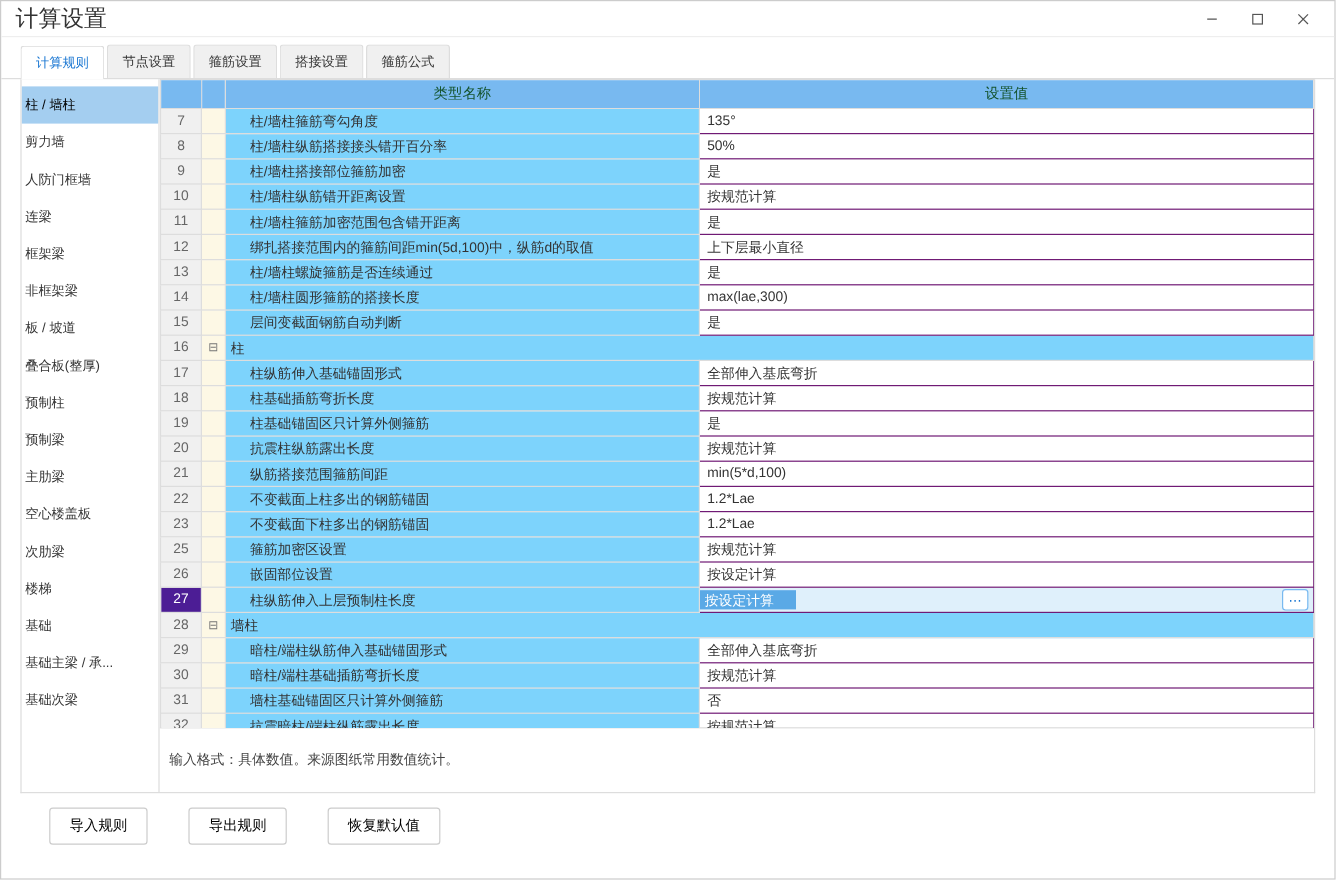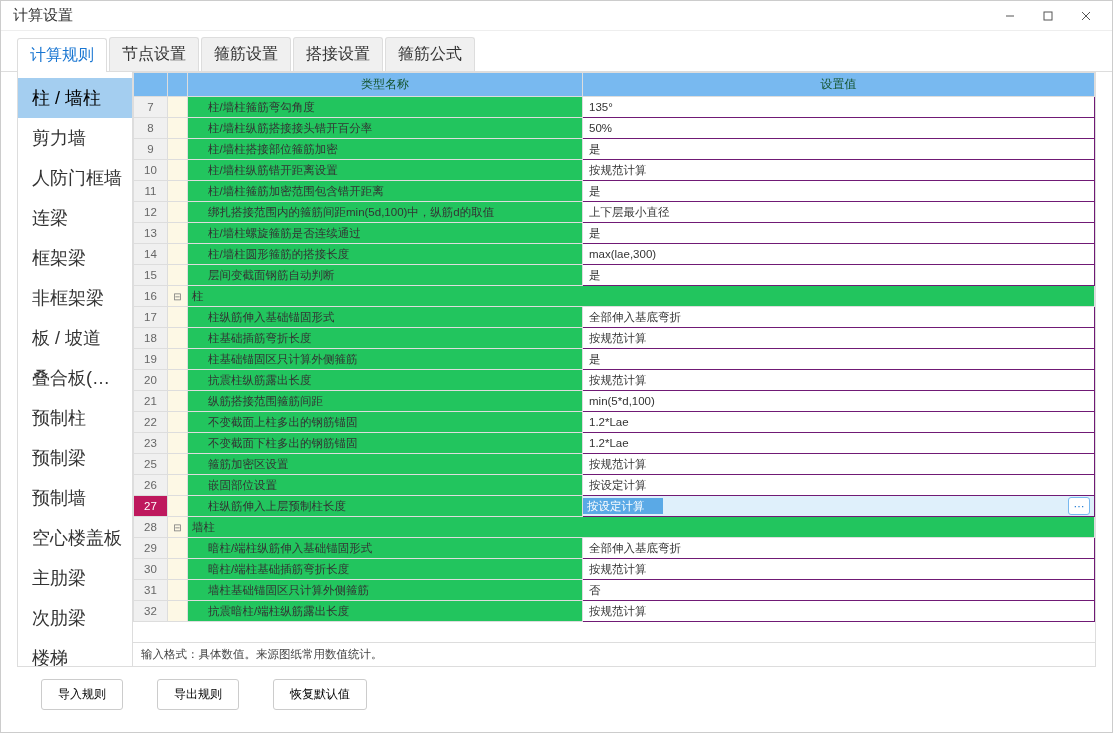--- a/index.html
+++ b/index.html
@@ -15,41 +15,41 @@
     border: 1px solid #ccc;
   }
   .titlebar {
     display: flex;
     align-items: center;
     justify-content: space-between;
     height: 30px;
     padding: 0 8px 0 12px;
     border-bottom: 1px solid #eee;
   }
-  .titlebar .title { font-size: 15px; }
+  .titlebar .title { font-size: 19px; }
   .titlebar .win-controls { display: flex; gap: 2px; }
   .titlebar .win-btn {
     width: 36px; height: 24px;
     display: flex; align-items: center; justify-content: center;
     cursor: pointer;
   }
   .tabbar {
     display: flex;
     padding: 6px 16px 0 16px;
     gap: 2px;
     border-bottom: 1px solid #ddd;
   }
   .tab {
     padding: 6px 12px;
     background: #f0f0f0;
     border: 1px solid #ddd;
     border-bottom: none;
     border-radius: 3px 3px 0 0;
     cursor: pointer;
-    font-size: 16px;
+    font-size: 11px;
   }
   .tab.active {
     background: #fff;
     color: #1976d2;
     position: relative;
     top: 1px;
   }
   .content-frame {
     border: 1px solid #ddd;
     margin: 0 16px 12px 16px;
@@ -58,26 +58,26 @@
     border-top: none;
   }
   .sidebar {
     width: 115px;
     border-right: 1px solid #ddd;
     overflow-y: auto;
     padding-top: 6px;
     scrollbar-width: thin;
   }
   .sidebar-item {
-    padding: 8px 10px 8px 14px;
+    padding: 8px 10px 8px 3px;
     cursor: pointer;
     white-space: nowrap;
     overflow: hidden;
     text-overflow: ellipsis;
-    font-size: 18px;
+    font-size: 11px;
   }
   .sidebar-item.active {
     background: #a4cef0;
     color: #000;
   }
   .main-area {
     flex: 1;
     display: flex;
     flex-direction: column;
     overflow: hidden;
@@ -113,35 +113,35 @@
   .tree-col {
     width: 20px;
     background: #fdf8e5;
     border: 1px solid #ddd;
     text-align: center;
     color: #777;
     font-size: 10px;
     cursor: pointer;
   }
   td.name-cell {
-    background: #22c55e;
+    background: #7dd3fc;
     border: 1px solid #ddd;
     padding: 2px 5px 2px 20px;
     font-size: 11.5px;
     margin-top: 32px;
   }
   td.name-cell.grouphead { padding-left: 4px; }
   td.value-cell {
     border: 1px solid #701a75;
     padding: 2px 6px;
     font-size: 11.5px;
   }
   tr { height: 21px; }
   tr.selected-row td.row-num {
-    background: #be185d; color: #fff;
+    background: #4c1d95; color: #fff;
   }
   tr.selected-row td.value-cell {
     background: #dff0fb;
     padding: 0;
   }
   .inline-edit {
     display: flex; align-items: center; height: 100%;
   }
   .inline-edit input {
     flex: 0 0 auto;
@@ -158,21 +158,21 @@
     width: 22px; height: 18px;
     border: 1px solid #78b9f0;
     border-radius: 3px;
     margin-right: 4px;
     display: flex; align-items: center; justify-content: center;
     font-size: 11px; color: #1976d2;
     cursor: pointer;
     background: #fff;
   }
   .footer-hint {
-    padding: 4px 8px;
+    padding: 19px 8px;
     border-top: 1px solid #ddd;
     font-size: 11.5px;
     color: #444;
   }
   .bottom-buttons {
     display: flex;
     gap: 10px;
     padding: 0 16px 12px 16px;
   }
   .btn {
@@ -225,23 +225,22 @@
       <div class="sidebar-item active">柱 / 墙柱</div>
       <div class="sidebar-item">剪力墙</div>
       <div class="sidebar-item">人防门框墙</div>
       <div class="sidebar-item">连梁</div>
       <div class="sidebar-item">框架梁</div>
       <div class="sidebar-item">非框架梁</div>
       <div class="sidebar-item">板 / 坡道</div>
       <div class="sidebar-item">叠合板(整厚)</div>
       <div class="sidebar-item">预制柱</div>
       <div class="sidebar-item">预制梁</div>
-      <div class="sidebar-item">预制墙</div>
+      <div class="sidebar-item">主肋梁</div>
       <div class="sidebar-item">空心楼盖板</div>
-      <div class="sidebar-item">主肋梁</div>
       <div class="sidebar-item">次肋梁</div>
       <div class="sidebar-item">楼梯</div>
       <div class="sidebar-item">基础</div>
       <div class="sidebar-item">基础主梁 / 承...</div>
       <div class="sidebar-item">基础次梁</div>
     </div>
   <div class="main-area">
     <div class="table-wrap">
       <table>
         <thead>

